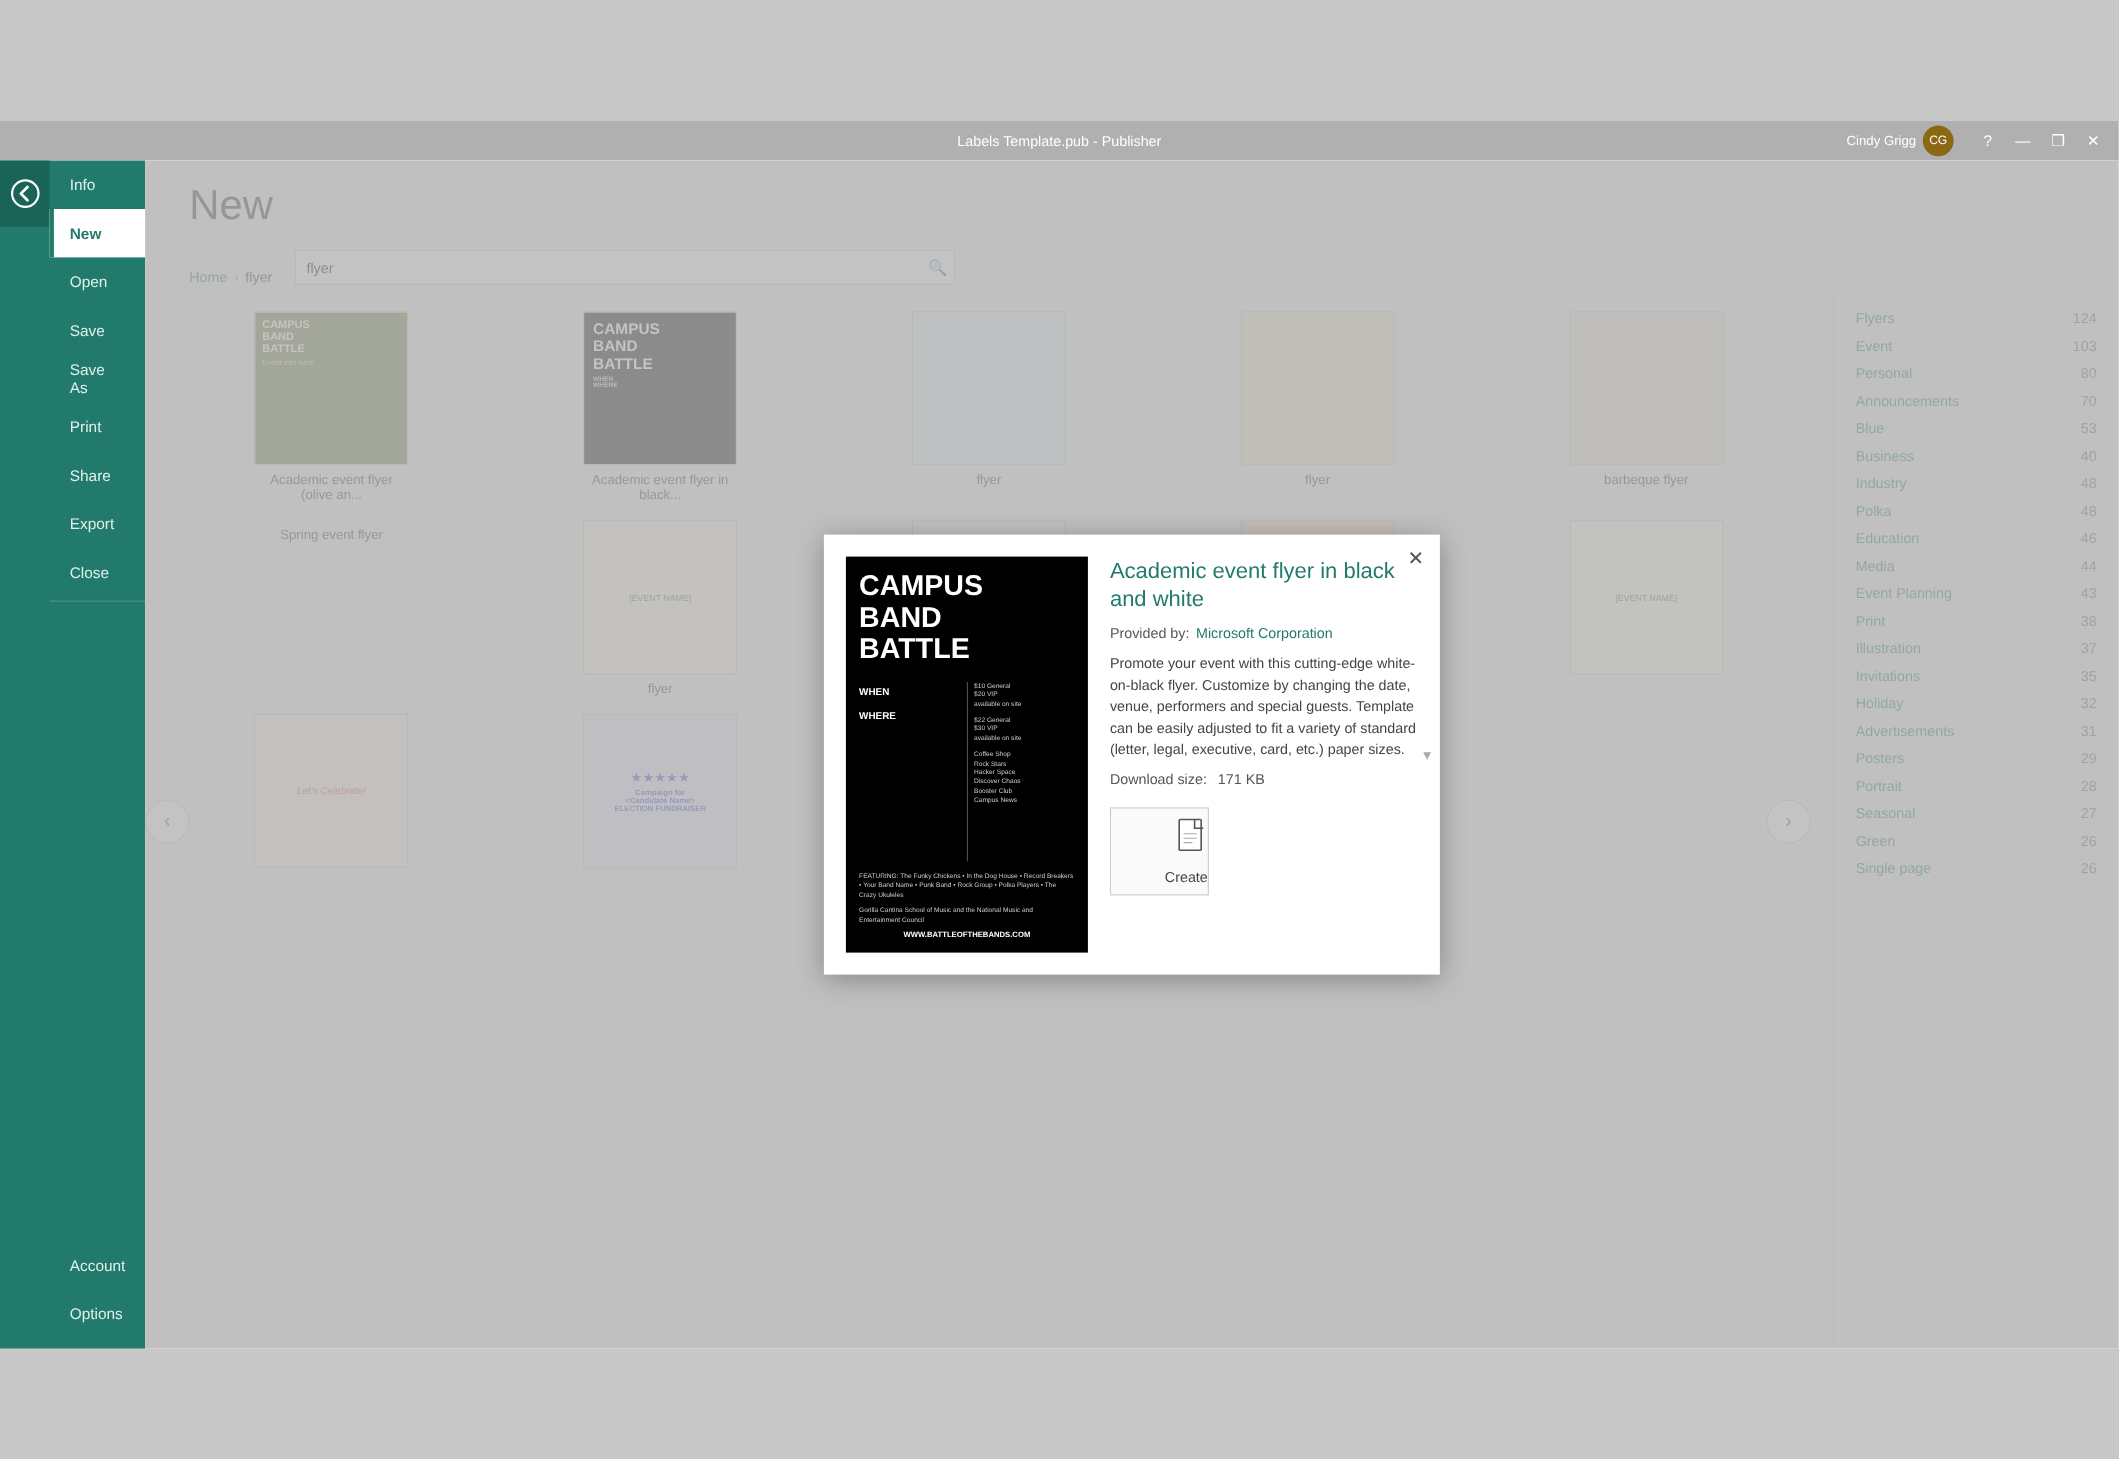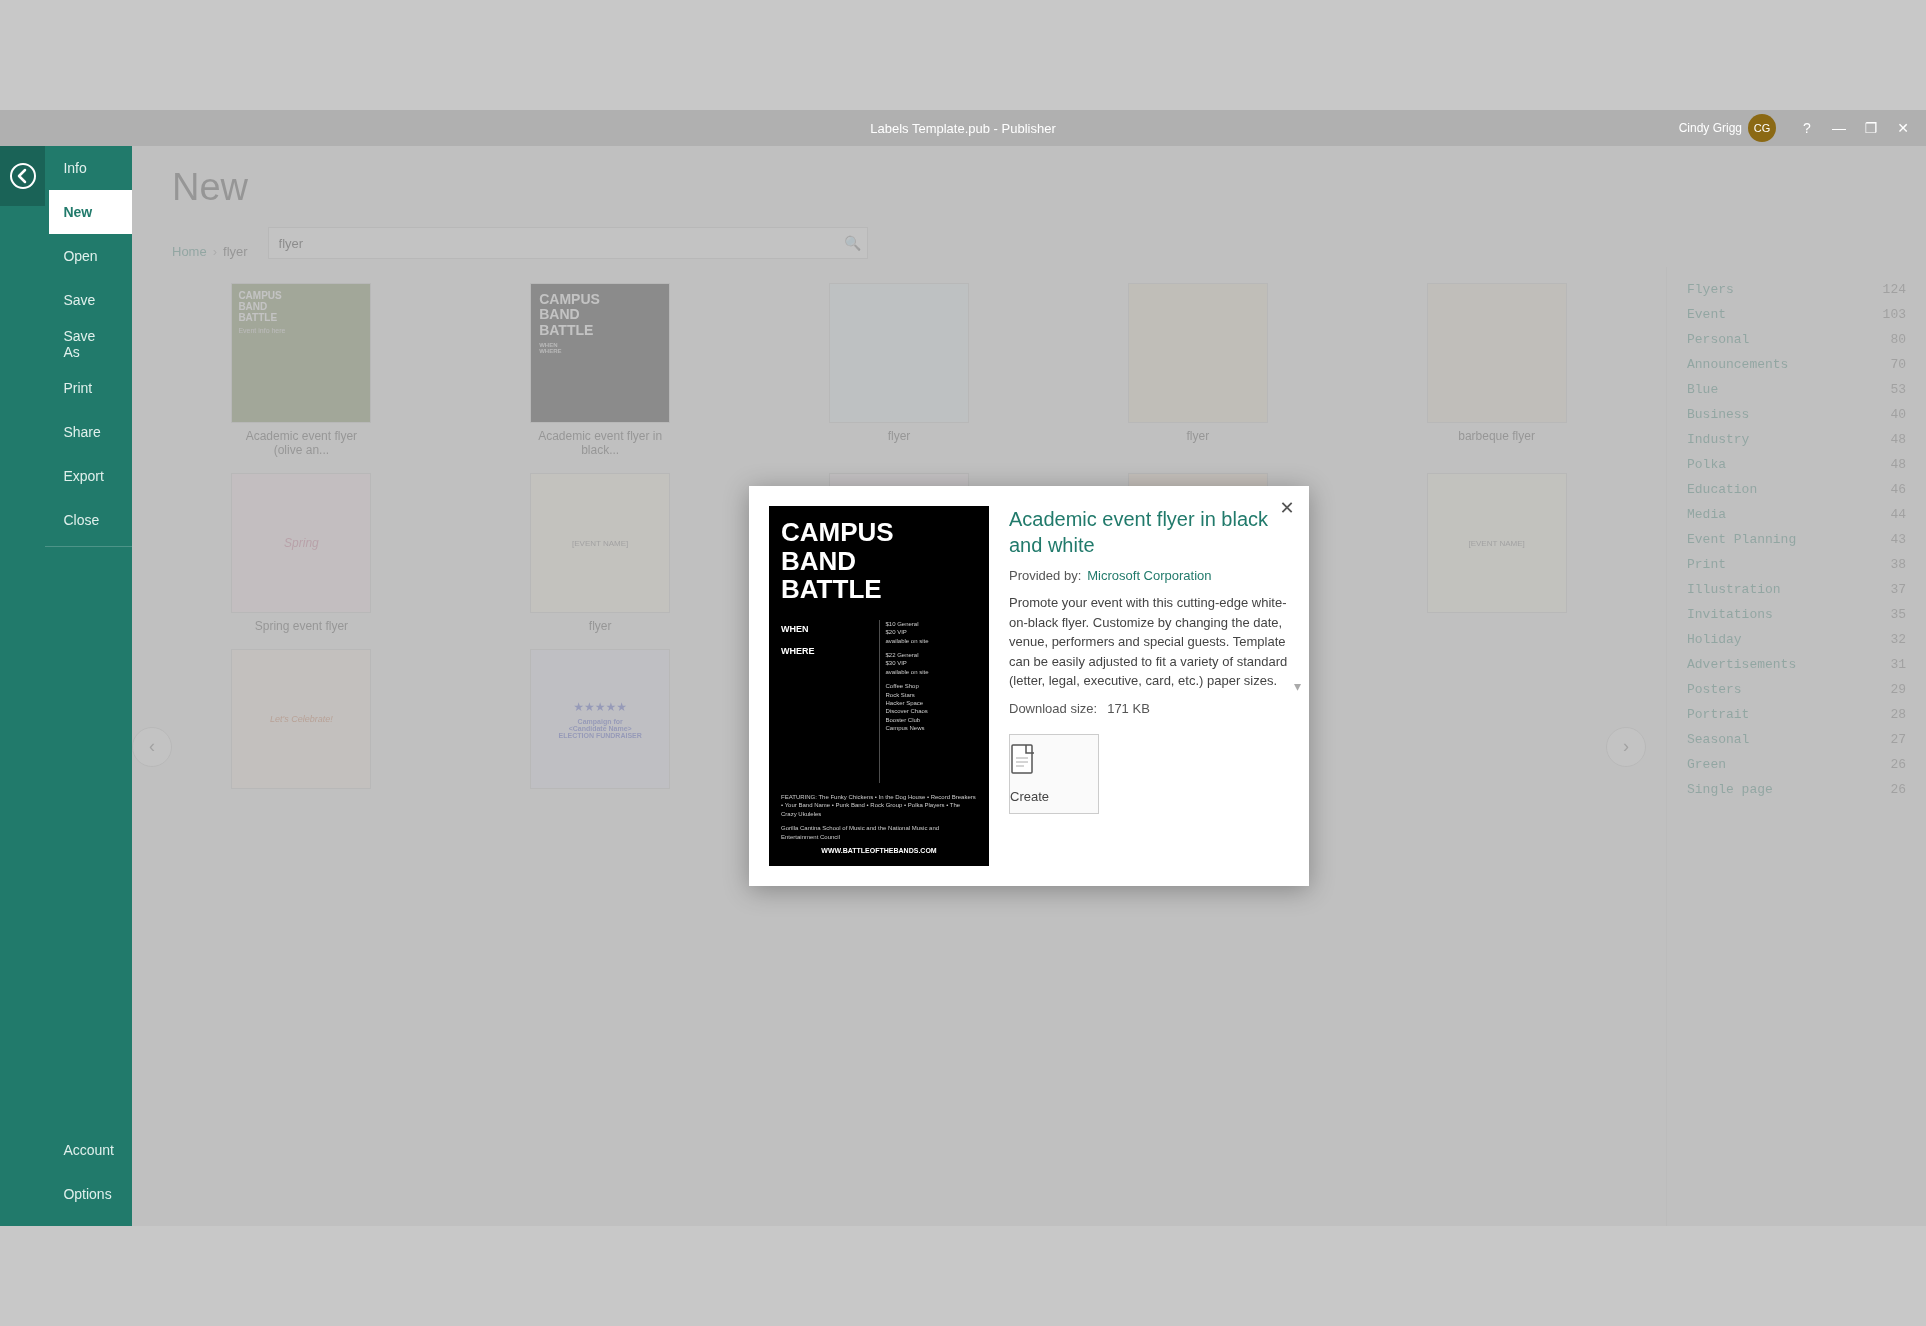--- a/index.html
+++ b/index.html
@@ -285,21 +285,20 @@
       flex-shrink: 0;
     }
     .category-row {
       display: flex;
       justify-content: space-between;
       align-items: center;
       padding: 5px 4px;
       font-size: 13px;
       color: #333;
       cursor: pointer;
-      font-family: Liberation Mono, monospace;
     }
     .category-name { color: #217a6b; }
     .category-count { color: #666; }
 
     
     .modal-overlay {
       position: absolute;
       top: 0; left: 0; right: 0; bottom: 0;
       background: rgba(160,160,160,0.6);
       display: flex;
@@ -401,21 +400,21 @@
     }
     .modal-download-size {
       font-size: 13px;
       color: #555;
       display: flex;
       gap: 10px;
     }
     .modal-create-btn {
       display: flex;
       flex-direction: column;
-      align-items: flex-start;
+      align-items: flex-end;
       justify-content: center;
       width: 90px;
       height: 80px;
       border: 1px solid #ccc;
       background: #fafafa;
       cursor: pointer;
       gap: 6px;
       margin-top: 8px;
     }
     .create-icon {
@@ -694,23 +693,20 @@
                 <span class="template-label">flyer</span>
               </div>
               <div class="template-card">
                 <div class="template-thumb">
                   <div class="thumb-generic" style="background:#f0e8d8;"></div>
                 </div>
                 <span class="template-label">barbeque flyer</span>
               </div>
 
               <div class="template-card">
-                <div class="template-thumb">
-                  <div class="thumb-spring">Spring</div>
-                </div>
                 <span class="template-label">Spring event flyer</span>
               </div>
               <div class="template-card">
                 <div class="template-thumb">
                   <div class="thumb-event-name">[EVENT NAME]</div>
                 </div>
                 <span class="template-label">flyer</span>
               </div>
               <div class="template-card">
                 <div class="template-thumb">

